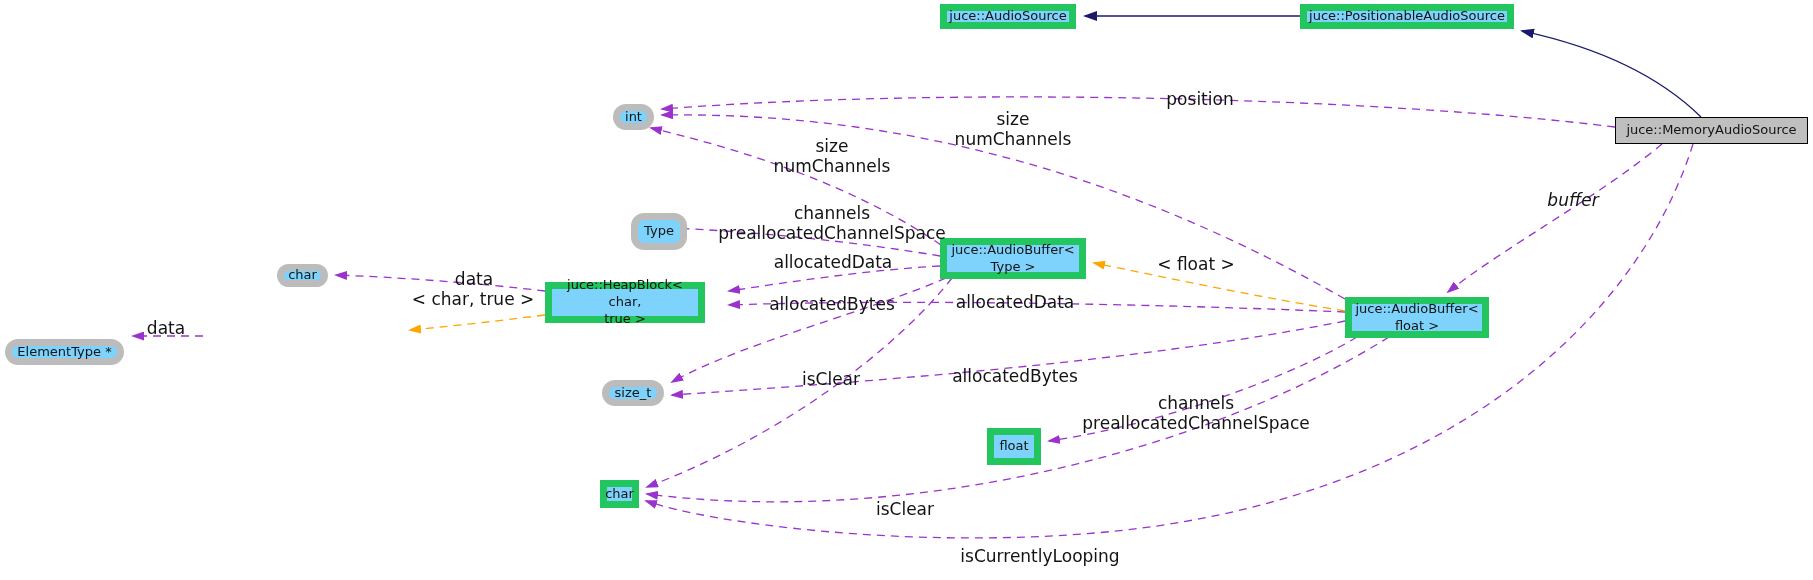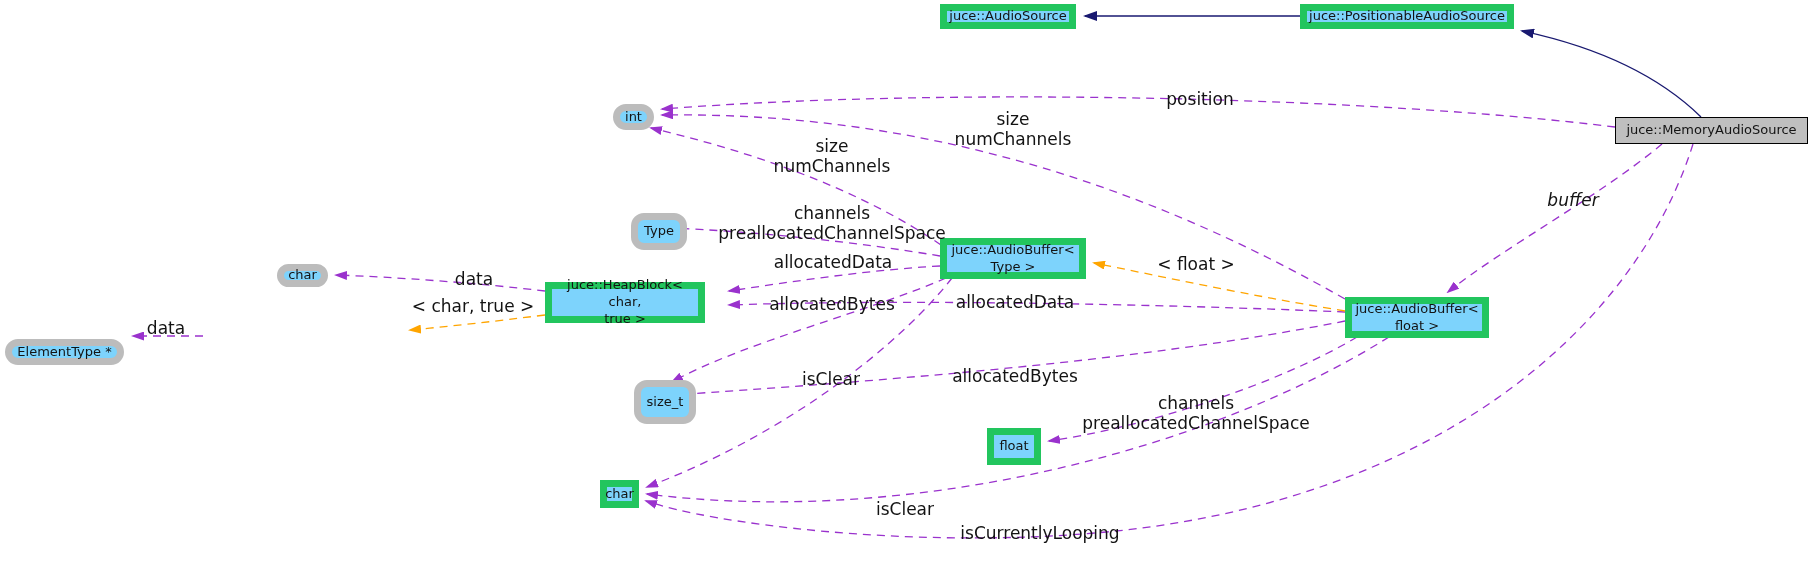--- a/index.html
+++ b/index.html
@@ -101,21 +101,21 @@
   <div class="node undoc" style="left:277px;top:264px;width:51px;height:23px;">
     <span>char</span>
   </div>
   <div class="node" style="left:545px;top:282px;width:160px;height:41px;">
     <span>juce::HeapBlock&lt; char,
 true &gt;</span>
   </div>
   <div class="node undoc" style="left:5px;top:323px;width:119px;height:26px;margin-top:16px;">
     <span>ElementType *</span>
   </div>
-  <div class="node undoc" style="left:634px;top:380px;width:62px;height:44px;">
+  <div class="node undoc" style="left:602px;top:380px;width:62px;height:26px;">
     <span>size_t</span>
   </div>
   <div class="node" style="left:987px;top:428px;width:54px;height:37px;">
     <span>float</span>
   </div>
   <div class="node" style="left:1345px;top:297px;width:144px;height:41px;">
     <span>juce::AudioBuffer&lt;
 float &gt;</span>
   </div>
   <div class="node" style="left:600px;top:480px;width:39px;height:28px;">
@@ -127,23 +127,23 @@
 numChannels</div>
   <div class="edge-label" style="left:832px;top:137px;">size
 numChannels</div>
   <div class="edge-label" style="left:832px;top:204px;">channels
 preallocatedChannelSpace</div>
   <div class="edge-label" style="left:833px;top:253px;">allocatedData</div>
   <div class="edge-label" style="left:832px;top:295px;">allocatedBytes</div>
   <div class="edge-label" style="left:1015px;top:293px;">allocatedData</div>
   <div class="edge-label" style="left:1015px;top:367px;">allocatedBytes</div>
   <div class="edge-label" style="left:474px;top:270px;">data</div>
-  <div class="edge-label" style="left:473px;top:297px;">&lt; char, true &gt;</div>
+  <div class="edge-label" style="left:473px;top:290px;">&lt; char, true &gt;</div>
   <div class="edge-label" style="left:166px;top:319px;">data</div>
   <div class="edge-label" style="left:1196px;top:255px;">&lt; float &gt;</div>
   <div class="edge-label" style="left:831px;top:370px;">isClear</div>
   <div class="edge-label" style="left:1196px;top:394px;">channels
 preallocatedChannelSpace</div>
   <div class="edge-label" style="left:1573px;top:191px;font-style:italic;">buffer</div>
   <div class="edge-label" style="left:905px;top:500px;">isClear</div>
-  <div class="edge-label" style="left:1040px;top:524px;">isCurrentlyLooping</div>
+  <div class="edge-label" style="left:1040px;top:547px;">isCurrentlyLooping</div>
 
 </div>
 
 </body></html>

